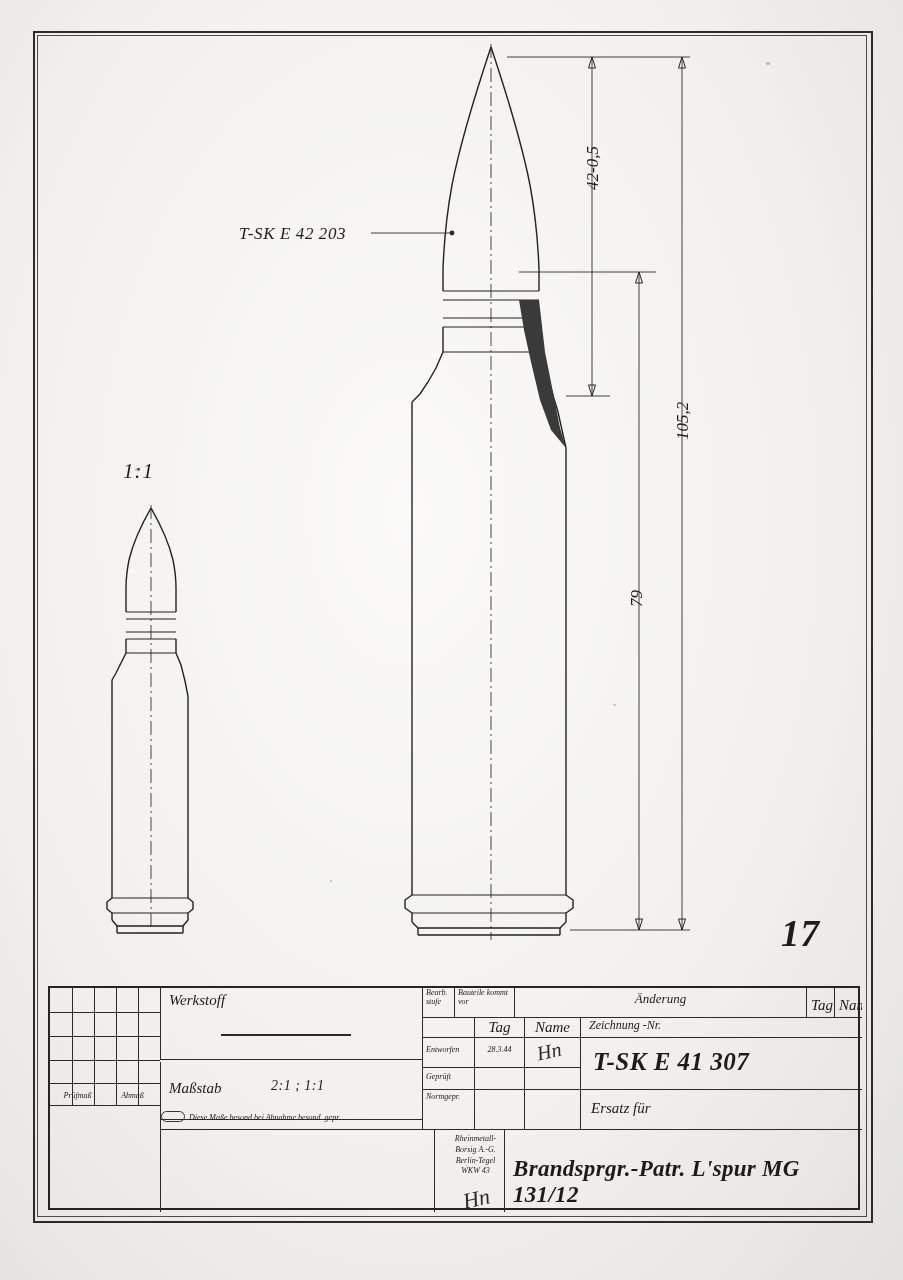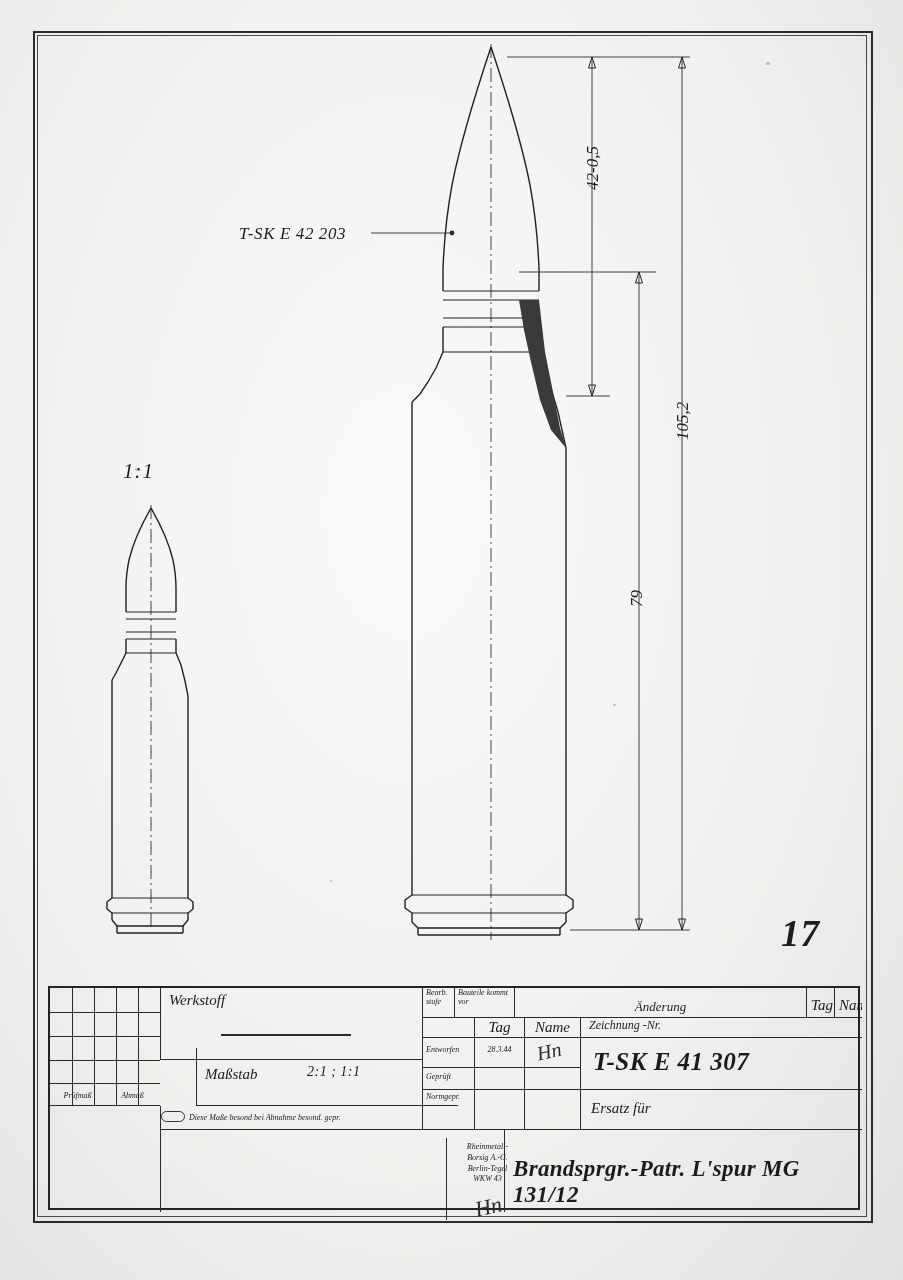--- a/index.html
+++ b/index.html
@@ -324,37 +324,37 @@
 
     <div class="cell tb-tiny center" style="left:0;top:97px;width:55px;height:21px;line-height:19px;">Prüfmaß</div>
     <div class="cell tb-tiny center" style="left:55px;top:97px;width:55px;height:21px;line-height:19px;">Abmaß</div>
 
     <div class="cell bl bb" style="left:110px;top:0;width:262px;height:72px;">
       <div class="tb-text" style="font-size:15px;padding-top:4px;padding-left:8px;">Werkstoff</div>
       <div style="position:absolute;left:60px;top:46px;width:130px;border-top:2px solid #2a2a2a;"></div>
       <span class="cell tb-text" style="left:60px;top:26px;width:180px;height:18px;"></span>
     </div>
 
-    <div class="cell bl bb" style="left:110px;top:60px;width:262px;height:58px;margin-left:36px;">
+    <div class="cell bl bb" style="left:110px;top:74px;width:262px;height:58px;">
       <div class="tb-text" style="font-size:15px;padding-top:18px;padding-left:8px;display:inline-block;">Maßstab</div>
       <div class="tb-scale" style="position:absolute;left:110px;top:16px;">2:1 ; 1:1</div>
     </div>
 
     <div class="cell bl bb" style="left:110px;top:118px;width:262px;height:24px;">
       <span class="note-pill"></span><span class="tb-tiny" style="padding:0;">Diese Maße besond bei Abnahme besond. gepr.</span>
     </div>
 
     <div class="cell bl bb" style="left:372px;top:0;width:32px;height:30px;">
       <div class="tb-tiny">Bearb. stufe</div>
     </div>
     <div class="cell bl bb" style="left:404px;top:0;width:60px;height:30px;">
       <div class="tb-tiny">Bauteile kommt vor</div>
     </div>
     <div class="cell bl bb" style="left:464px;top:0;width:292px;height:30px;">
-      <div class="tb-mini center" style="font-size:13px;padding-top:12px;">Änderung</div>
+      <div class="tb-mini center" style="font-size:13px;padding-top:4px;">Änderung</div>
     </div>
     <div class="cell bl bb" style="left:756px;top:0;width:28px;height:30px;">
       <div class="tb-mini center" style="padding-top:9px;">Tag</div>
     </div>
     <div class="cell bl bb" style="left:784px;top:0;width:28px;height:30px;">
       <div class="tb-mini center" style="padding-top:9px;">Name</div>
     </div>
 
     <div class="cell bl bb" style="left:372px;top:30px;width:52px;height:20px;"></div>
     <div class="cell bl bb" style="left:424px;top:30px;width:50px;height:20px;">
@@ -389,21 +389,21 @@
     <div class="cell bl bb" style="left:530px;top:30px;width:282px;height:20px;">
       <div class="tb-mini" style="font-size:12px;padding-left:8px;">Zeichnung -Nr.</div>
     </div>
     <div class="cell bl bb" style="left:530px;top:50px;width:282px;height:52px;">
       <div class="tb-big" style="padding-top:10px;padding-left:12px;">T-SK E 41 307</div>
     </div>
     <div class="cell bl bb" style="left:530px;top:102px;width:282px;height:40px;">
       <div class="tb-text" style="font-size:15px;padding-top:10px;padding-left:10px;">Ersatz für</div>
     </div>
 
-    <div class="cell bl" style="left:396px;top:142px;width:82px;height:82px;margin-top:8px;">
+    <div class="cell bl" style="left:384px;top:142px;width:82px;height:82px;">
       <div class="tb-tiny center" style="padding-top:4px;line-height:1.35;">
         <span>Rheinmetall-</span><br>
         <span>Borsig A.-G.</span><br>
         <span>Berlin-Tegel</span><br>
         <span>WKW 43</span>
       </div>
       <span class="sig" style="position:absolute;left:28px;top:56px;font-size:22px;">Hn</span>
     </div>
 
     <div class="cell bl" style="left:454px;top:142px;width:358px;height:82px;">

